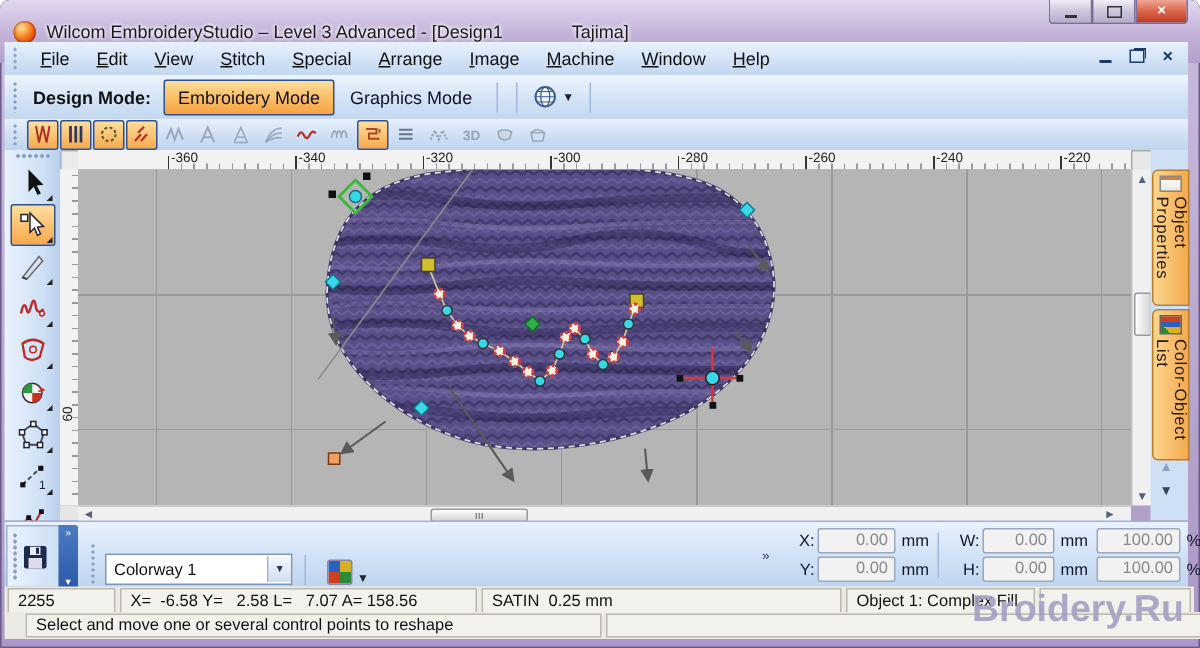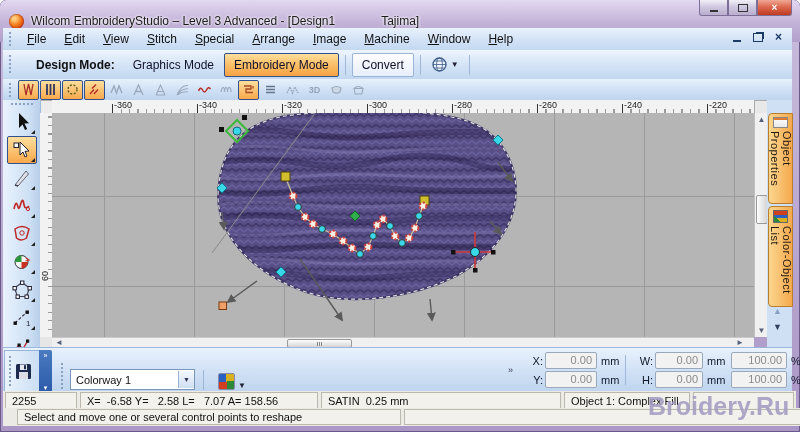--- a/index.html
+++ b/index.html
@@ -21,21 +21,21 @@
   .menubar{left:3px;top:28px;width:789px;height:22px;background:linear-gradient(#e9f2fd,#d2e2f6 55%,#c3d8f0);display:flex;align-items:center;border-bottom:1px solid #aac2e0;}
   .grip{width:5px;height:70%;margin:0 5px;background-image:radial-gradient(circle,#8aa0c0 35%,transparent 40%);background-size:4px 4px;background-repeat:repeat-y;}
   .menu-item{display:inline-block;padding:3px 9px;font-size:12px;color:#111;}
   .menu-item::first-letter{text-decoration:underline;}
   .mdi{position:absolute;right:10px;top:4px;display:flex;gap:12px;align-items:center;}
   .mdi-min{width:8px;height:2px;background:#1c3a66;margin-top:8px;}
   .mdi-rest{width:8px;height:7px;border:1px solid #1c3a66;box-shadow:2px -2px 0 -1px #1c3a66;}
   .mdi-close{color:#1c3a66;font-weight:bold;font-size:12px;line-height:10px;}
   
   .modebar{left:3px;top:50px;width:789px;height:29px;background:linear-gradient(#eef5fe,#d5e4f7 50%,#c2d8f0);display:flex;align-items:center;border-bottom:1px solid #a8c0e0;}
-  .mode-label{font-weight:bold;font-size:12px;margin:0 8px 0 18px;}
+  .mode-label{font-weight:bold;font-size:12px;margin:0 8px 0 4px;}
   .tbtn{font-size:12px;padding:4px 9px;border:1px solid transparent;border-radius:2px;color:#101028;}
   .tbtn.selected{background:linear-gradient(#fddf9e,#fbc16a 45%,#f7a343);border:1px solid #31508c;}
   .tbtn.framed{background:linear-gradient(#fdfdfe,#e7eefb);border:1px solid #9ab4d6;}
   .vsep{width:1px;height:20px;background:#9fb8da;margin:0 6px;}
   .globe-btn{display:flex;align-items:center;gap:3px;padding:2px 4px;}
   .caret{font-size:8px;color:#223;}
   
   .iconbar{left:3px;top:79px;width:789px;height:21px;background:linear-gradient(#e7f0fc,#cfe0f4 55%,#bed4ee);display:flex;align-items:center;border-bottom:1px solid #a0bade;}
   .sicon{width:19px;height:18px;display:flex;align-items:center;justify-content:center;border:1px solid transparent;border-radius:2px;margin-right:1px;}
   .sicon.selected{background:linear-gradient(#fddf9e,#f8a84a);border:1px solid #31508c;}
@@ -141,24 +141,23 @@
     <div class="mdi">
       <span class="mdi-min"></span>
       <span class="mdi-rest"></span>
       <span class="mdi-close">×</span>
     </div>
   </div>
 
   <div class="abs modebar">
     <span class="grip"></span>
     <span class="mode-label">Design Mode:</span>
+    <span class="tbtn selected">Embroidery Mode</span>
     <span class="tbtn">Graphics Mode</span>
-    <span class="tbtn selected">Embroidery Mode</span>
     <span class="vsep"></span>
-    <span class="tbtn framed">Convert</span>
     <span class="vsep"></span>
     <span class="globe-btn">
       <svg width="17" height="17" viewBox="0 0 17 17">
           <circle cx="8.5" cy="8.5" r="6.5" fill="#eef4fb" stroke="#3a5a8c" stroke-width="1.3"></circle>
           <ellipse cx="8.5" cy="8.5" rx="3" ry="6.5" fill="none" stroke="#3a5a8c" stroke-width="0.8"></ellipse>
           <path d="M2,8.5 H15 M3,5 H14 M3,12 H14" stroke="#3a5a8c" stroke-width="0.8" fill="none"></path>
         </svg>
       <span class="caret">▼</span>
     </span>
     <span class="vsep"></span>

